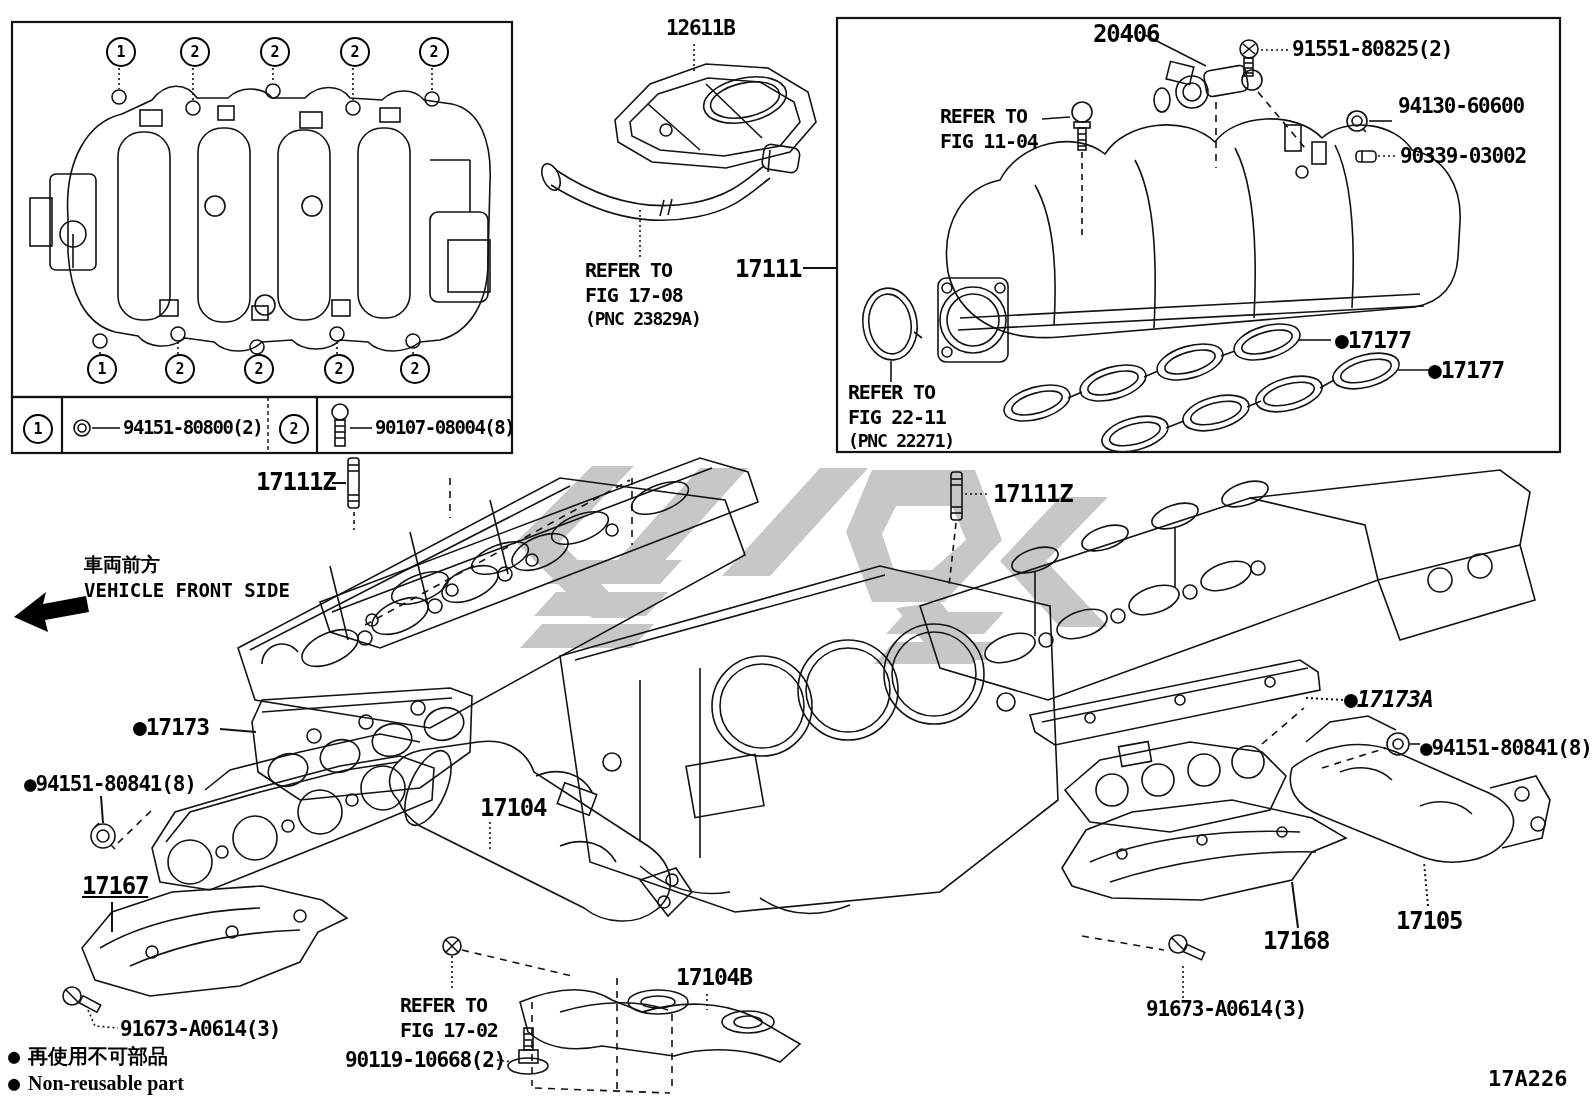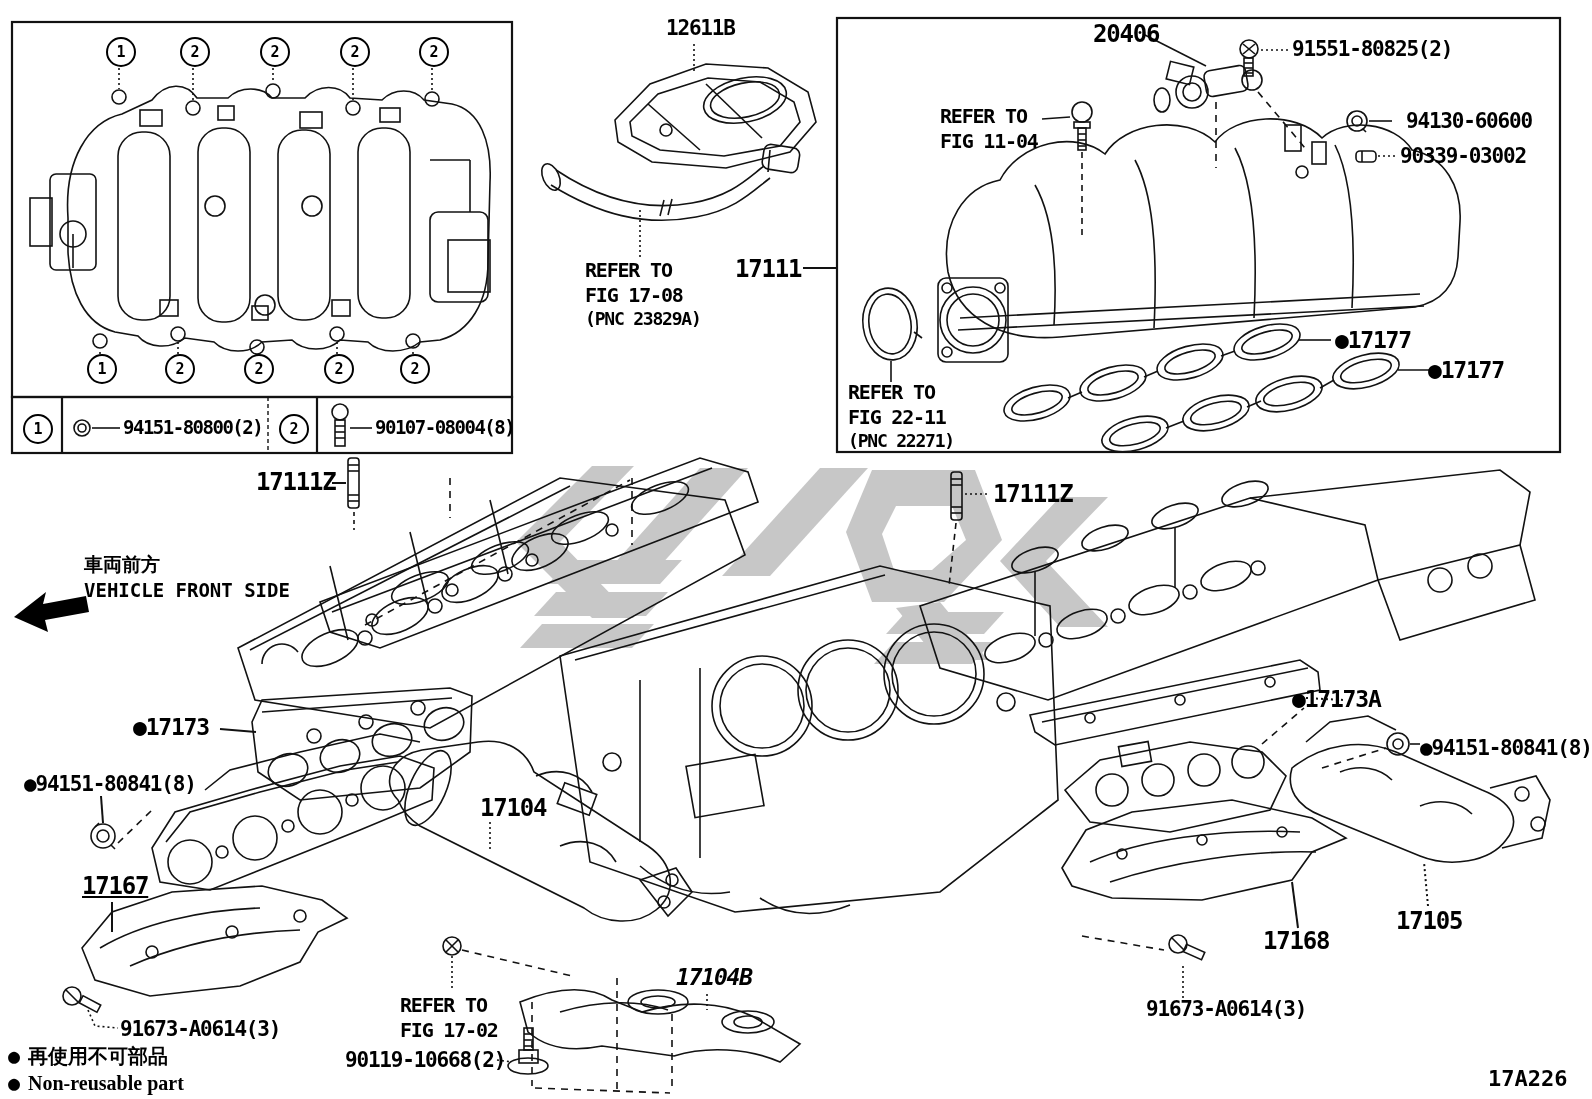--- a/index.html
+++ b/index.html
@@ -536,42 +536,42 @@
   <span>FIG 17-08</span>
   <span style="font-size:18px;">(PNC 23829A)</span>
 </div>
 <div class="lbl" style="left:735px;top:257px;font-size:24px;">17111</div>
 <div class="lbl" style="left:1093px;top:22px;font-size:24px;">20406</div>
 <div class="lbl" style="left:1292px;top:39px;">91551-80825(2)</div>
 <div class="ref" style="left:940px;top:104px;">
   <span>REFER TO</span>
   <span>FIG 11-04</span>
 </div>
-<div class="lbl" style="left:1398px;top:111px;margin-left:8px;">94130-60600</div>
+<div class="lbl" style="left:1398px;top:96px;">94130-60600</div>
 <div class="lbl" style="left:1400px;top:146px;">90339-03002</div>
 <div class="lbl" style="left:1335px;top:329px;font-size:23px;">●17177</div>
 <div class="lbl" style="left:1428px;top:359px;font-size:23px;">●17177</div>
 <div class="ref" style="left:848px;top:380px;">
   <span>REFER TO</span>
   <span>FIG 22-11</span>
   <span style="font-size:18px;">(PNC 22271)</span>
 </div>
 <div class="lbl" style="left:256px;top:470px;font-size:24px;">17111Z</div>
 <div class="lbl" style="left:993px;top:482px;font-size:24px;">17111Z</div>
 
 <div class="lbl jp" style="left:84px;top:555px;font-size:19px;font-weight:bold;">車両前方</div>
 <div class="lbl" style="left:84px;top:581px;font-size:19px;letter-spacing:0;">VEHICLE FRONT SIDE</div>
 
 <div class="lbl" style="left:133px;top:716px;font-size:23px;">●17173</div>
 <div class="lbl" style="left:24px;top:774px;">●94151-80841(8)</div>
-<div class="lbl" style="left:1292px;top:688px;font-size:23px;">●17173A</div>
+<div class="lbl" style="left:1344px;top:688px;font-size:23px;font-style:italic;">●17173A</div>
 <div class="lbl" style="left:1420px;top:738px;">●94151-80841(8)</div>
 <div class="lbl" style="left:82px;top:874px;font-size:24px;text-decoration:underline;">17167</div>
 <div class="lbl" style="left:480px;top:796px;font-size:24px;">17104</div>
-<div class="lbl" style="left:676px;top:966px;font-size:23px;font-style:italic;">17104B</div>
+<div class="lbl" style="left:676px;top:966px;font-size:23px;">17104B</div>
 <div class="ref" style="left:400px;top:993px;">
   <span>REFER TO</span>
   <span>FIG 17-02</span>
 </div>
 <div class="lbl" style="left:345px;top:1050px;">90119-10668(2)</div>
 <div class="lbl" style="left:120px;top:1019px;">91673-A0614(3)</div>
 <div class="lbl" style="left:1146px;top:999px;">91673-A0614(3)</div>
 <div class="lbl" style="left:1263px;top:929px;font-size:24px;text-align:right;">17168</div>
 <div class="lbl" style="left:1396px;top:909px;font-size:24px;">17105</div>
 

